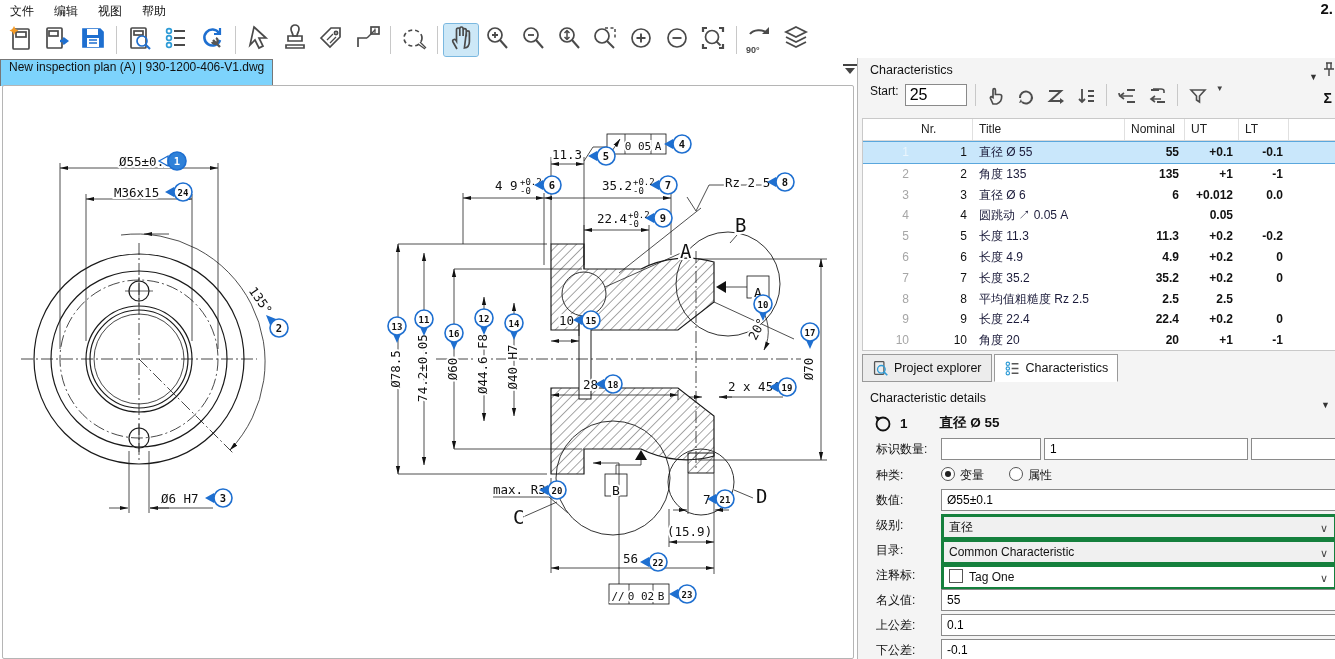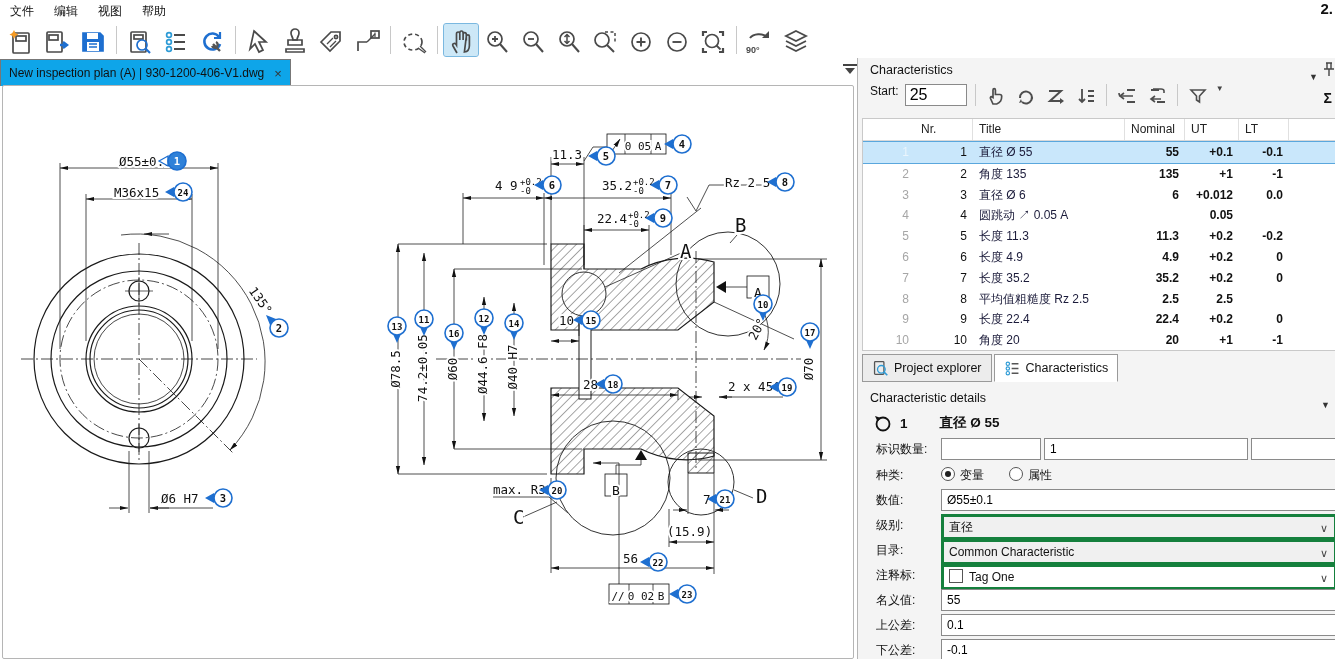--- a/index.html
+++ b/index.html
@@ -2,27 +2,27 @@
 <html><head>
 <meta charset="utf-8">
 <style>
   html,body{margin:0;padding:0;width:1335px;height:659px;overflow:hidden;background:#fff;
     font-family:"Liberation Sans",sans-serif;font-size:12px;color:#111;}
   
   #menubar{position:absolute;left:0;top:0;width:1335px;height:22px;background:#fff;display:flex;align-items:center;}
   #menubar .mitem{padding:2px 10px;cursor:default;}
   #version{position:absolute;right:2px;top:0;font-weight:bold;font-size:15px;}
   #toolbar{position:absolute;left:0;top:22px;width:1335px;height:36px;background:#fff;display:flex;align-items:center;gap:2px;padding-left:4px;box-sizing:border-box;}
-  .tbtn{width:34px;height:32px;display:flex;align-items:flex-end;justify-content:center;border-radius:2px;position:relative;}
+  .tbtn{width:34px;height:32px;display:flex;align-items:flex-start;justify-content:center;border-radius:2px;position:relative;}
   .tbtn.active{background:#cde8f7;outline:1px solid #7ab8e0;}
   .tsep{width:1px;height:28px;background:#c8c8c8;margin:0 4px;}
   .tbtn svg{stroke:#4a4a4a;fill:none;stroke-width:1.7;}
   .rot90{position:absolute;left:3px;bottom:1px;font-size:9px;font-weight:bold;color:#4a4a4a;}
   #tabbar{position:absolute;left:0;top:58px;width:1335px;height:27px;background:#fff;}
-  #doctab{position:absolute;left:0;top:1px;height:26px;border:1px solid #777;border-bottom:none;background:#0ea5e9;display:flex;align-items:center;padding:0 8px;gap:10px;}
+  #doctab{position:absolute;left:0;top:1px;height:26px;border:1px solid #777;border-bottom:none;background:#7dd3fc;display:flex;align-items:center;padding:0 8px;gap:10px;flex-direction:column;}
   #doctab .close{font-size:13px;color:#333;}
   #tablist-icon{position:absolute;left:843px;top:6px;width:14px;text-align:center;}
   #tablist-icon .bar{display:block;height:2px;background:#444;margin-bottom:2px;}
   #tablist-icon .tri{display:inline-block;width:0;height:0;border:5px solid transparent;border-top:6px solid #444;}
   
   #canvas{position:absolute;left:2px;top:85px;width:850px;height:572px;border:1px solid #b5b5b5;border-radius:2px;background:#fff;overflow:hidden;}
   
   #panel{position:absolute;left:857px;top:58px;width:478px;height:601px;background:#f4f4f4;border-left:1px solid #b5b5b5;overflow:hidden;}
   .phead{position:relative;height:24px;line-height:24px;padding-left:12px;font-size:12.5px;background:#f4f4f4;}
   .phead .caret{position:absolute;right:18px;top:7px;font-size:9px;color:#333;}

